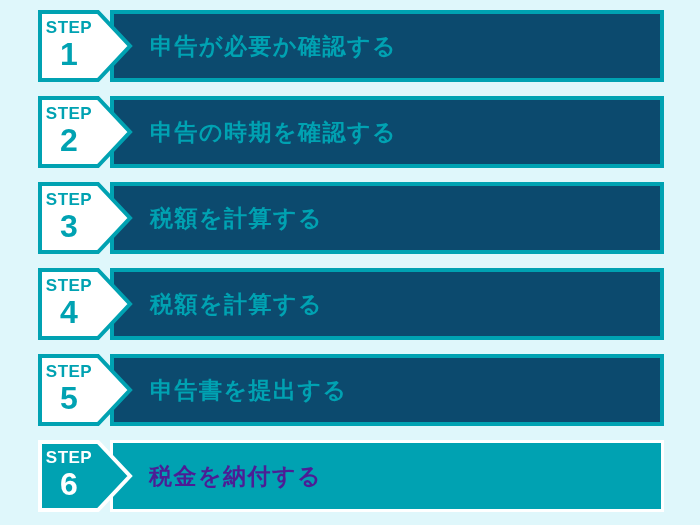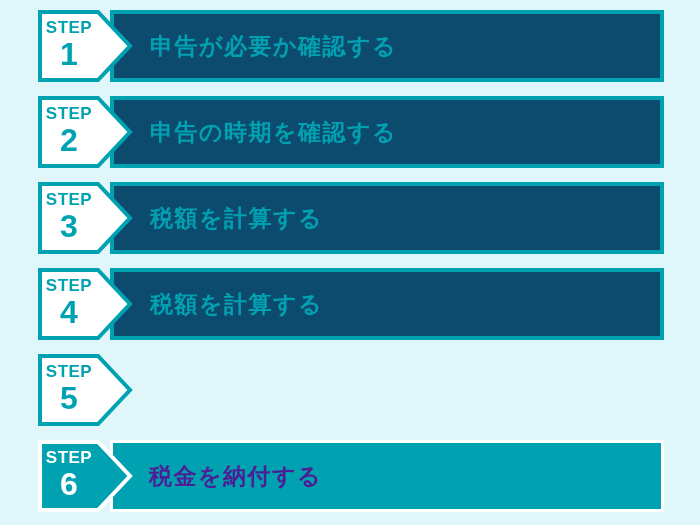--- a/index.html
+++ b/index.html
@@ -126,20 +126,23 @@
       </div>
       <svg class="step-badge" viewBox="0 0 94 72">
         <polygon points="2,2 60,2 92,36 60,70 2,70"></polygon>
       </svg>
       <div class="badge-text">
         <div class="badge-label">STEP</div>
         <div class="badge-number">4</div>
       </div>
     </div>
     <div class="step-row" style="top: 354px;">
+      <div class="step-box">
+        <span class="step-title">申告書を提出する</span>
+      </div>
       <svg class="step-badge" viewBox="0 0 94 72">
         <polygon points="2,2 60,2 92,36 60,70 2,70"></polygon>
       </svg>
       <div class="badge-text">
         <div class="badge-label">STEP</div>
         <div class="badge-number">5</div>
       </div>
     </div>
     <div class="step-row active" style="top: 440px;">
       <div class="step-box">

